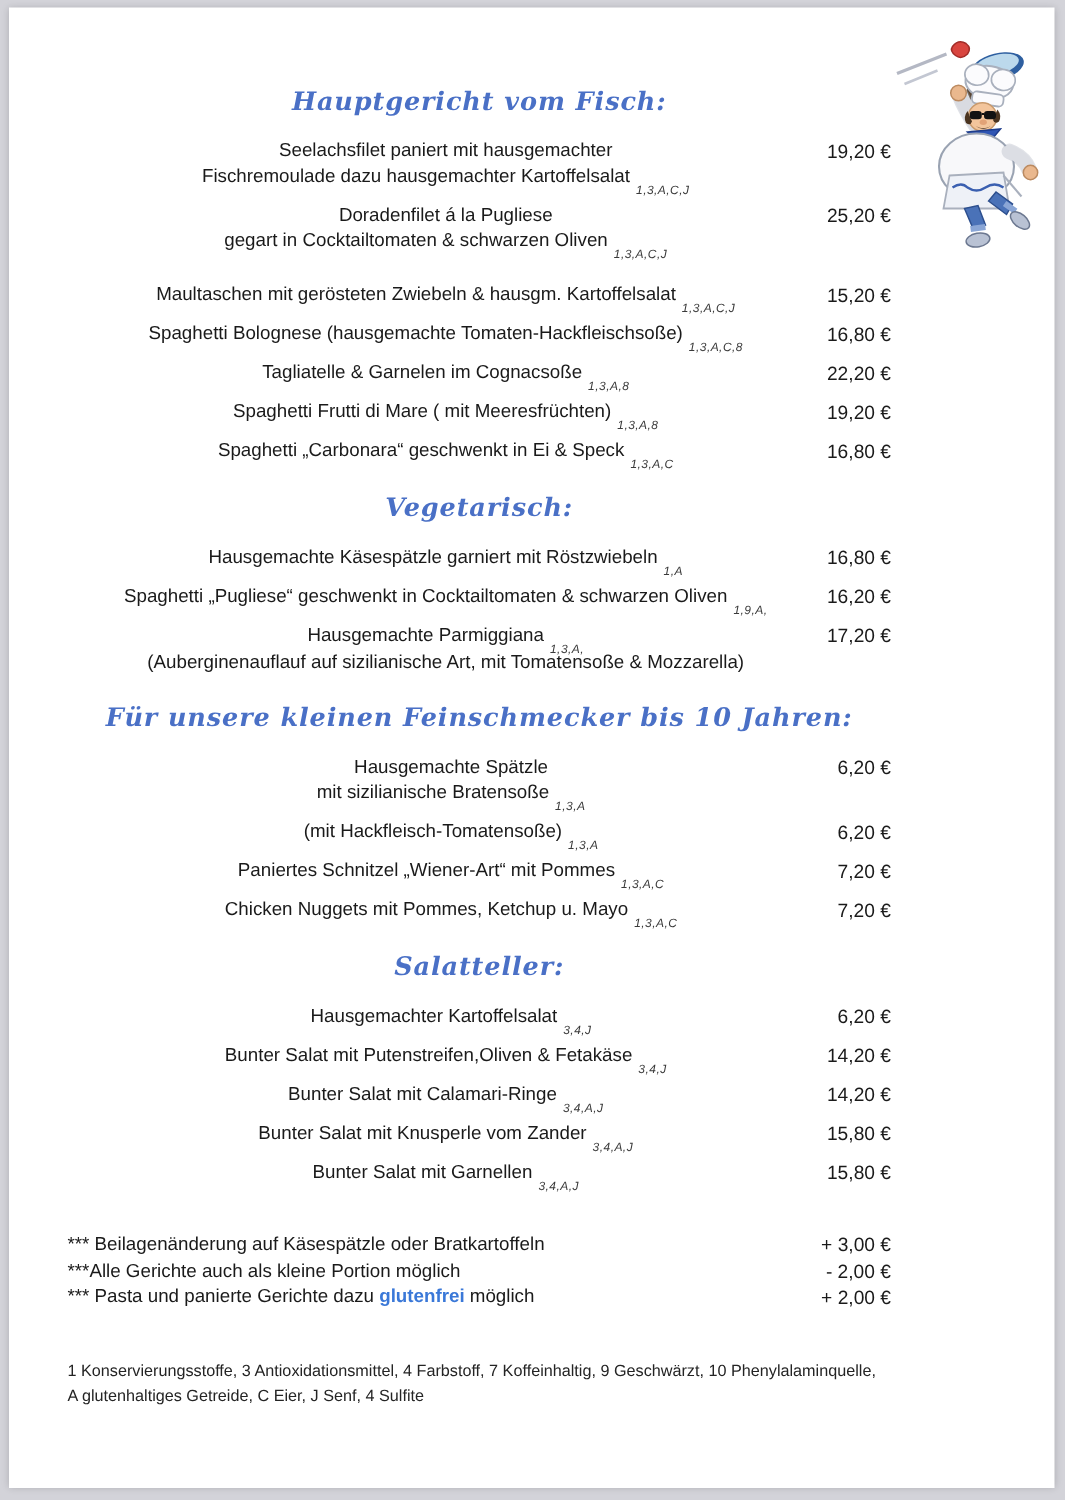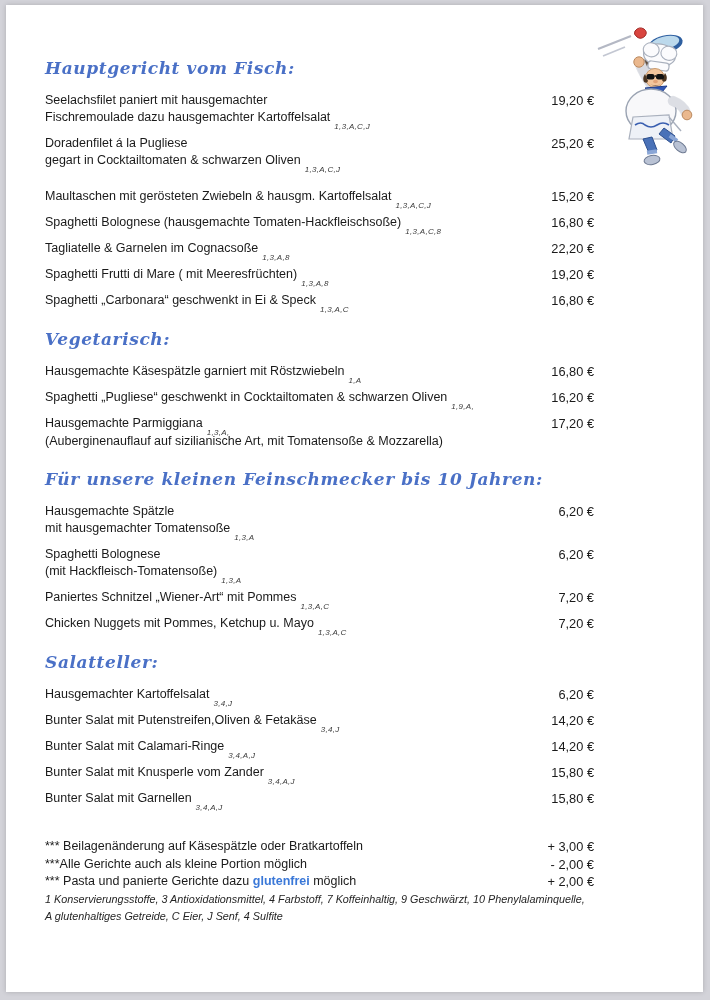--- a/index.html
+++ b/index.html
@@ -16,21 +16,21 @@
     overflow:hidden;
   }
   .page{
     position:absolute;left:6px;top:5px;right:7px;bottom:8px;
     background:#ffffff;
     box-shadow:0 0 5px rgba(0,0,0,.18);
     box-sizing:border-box;
     padding:52px 109px 0 39px;
     overflow:hidden;
   }
-  .menu-section{margin-bottom:18px;}
+  .menu-section{margin-bottom:18px;text-align:center;}
   .section-title{
     font-family:"DejaVu Serif",serif;
     font-style:italic;font-weight:bold;
     font-size:17px;line-height:22px;
     letter-spacing:.6px;
     color:var(--heading-blue);
     margin:0 0 13px 0;
   }
   .item-row{
     display:flex;justify-content:space-between;align-items:flex-start;
@@ -47,21 +47,21 @@
     font-size:12.8px;line-height:17px;white-space:nowrap;
   }
   .notes-block{margin-top:30px;}
   .note-row{
     display:flex;justify-content:space-between;align-items:flex-end;
     font-size:12.5px;line-height:17.5px;
   }
   .note-text{white-space:nowrap;}
   .note-highlight{color:var(--link-blue);font-weight:bold;margin-top:24px;}
   .note-price{margin-left:12px;white-space:nowrap;font-size:12.8px;}
-  .legend-block{font-style:italic;}
+  .legend-block{margin-top:32px;}
   .legend-line{font-size:10.8px;line-height:17px;color:#242424;white-space:nowrap;}
   .chef{
     position:absolute;top:14px;right:0px;width:108px;height:150px;
   }
 </style>
 </head>
 <body>
 
 <div class="page">
 
@@ -201,27 +201,26 @@
             <div class="item-line"><span>(Auberginenauflauf auf sizilianische Art, mit Tomatensoße &amp; Mozzarella)</span></div>
           </div>
           <div class="item-price">17,20 €</div>
         </div>
       </div>
       <div class="menu-section">
         <div class="section-title">Für unsere kleinen Feinschmecker bis 10 Jahren:</div>
         <div class="item-row">
           <div class="item-lines">
             <div class="item-line"><span>Hausgemachte Spätzle</span></div>
-            <div class="item-line"><span>mit hausgemachter Tomatensoße</span><span class="allergens">1,3,A</span></div>
+            <div class="item-line"><span>mit sizilianische Bratensoße</span><span class="allergens">1,3,A</span></div>
           </div>
           <div class="item-price">6,20 €</div>
         </div>
         <div class="item-row">
           <div class="item-lines">
-            <div class="item-line"><span>Spaghetti Bolognese</span></div>
             <div class="item-line"><span>(mit Hackfleisch-Tomatensoße)</span><span class="allergens">1,3,A</span></div>
           </div>
           <div class="item-price">6,20 €</div>
         </div>
         <div class="item-row">
           <div class="item-lines">
             <div class="item-line"><span>Paniertes Schnitzel „Wiener-Art“ mit Pommes</span><span class="allergens">1,3,A,C</span></div>
           </div>
           <div class="item-price">7,20 €</div>
         </div>

